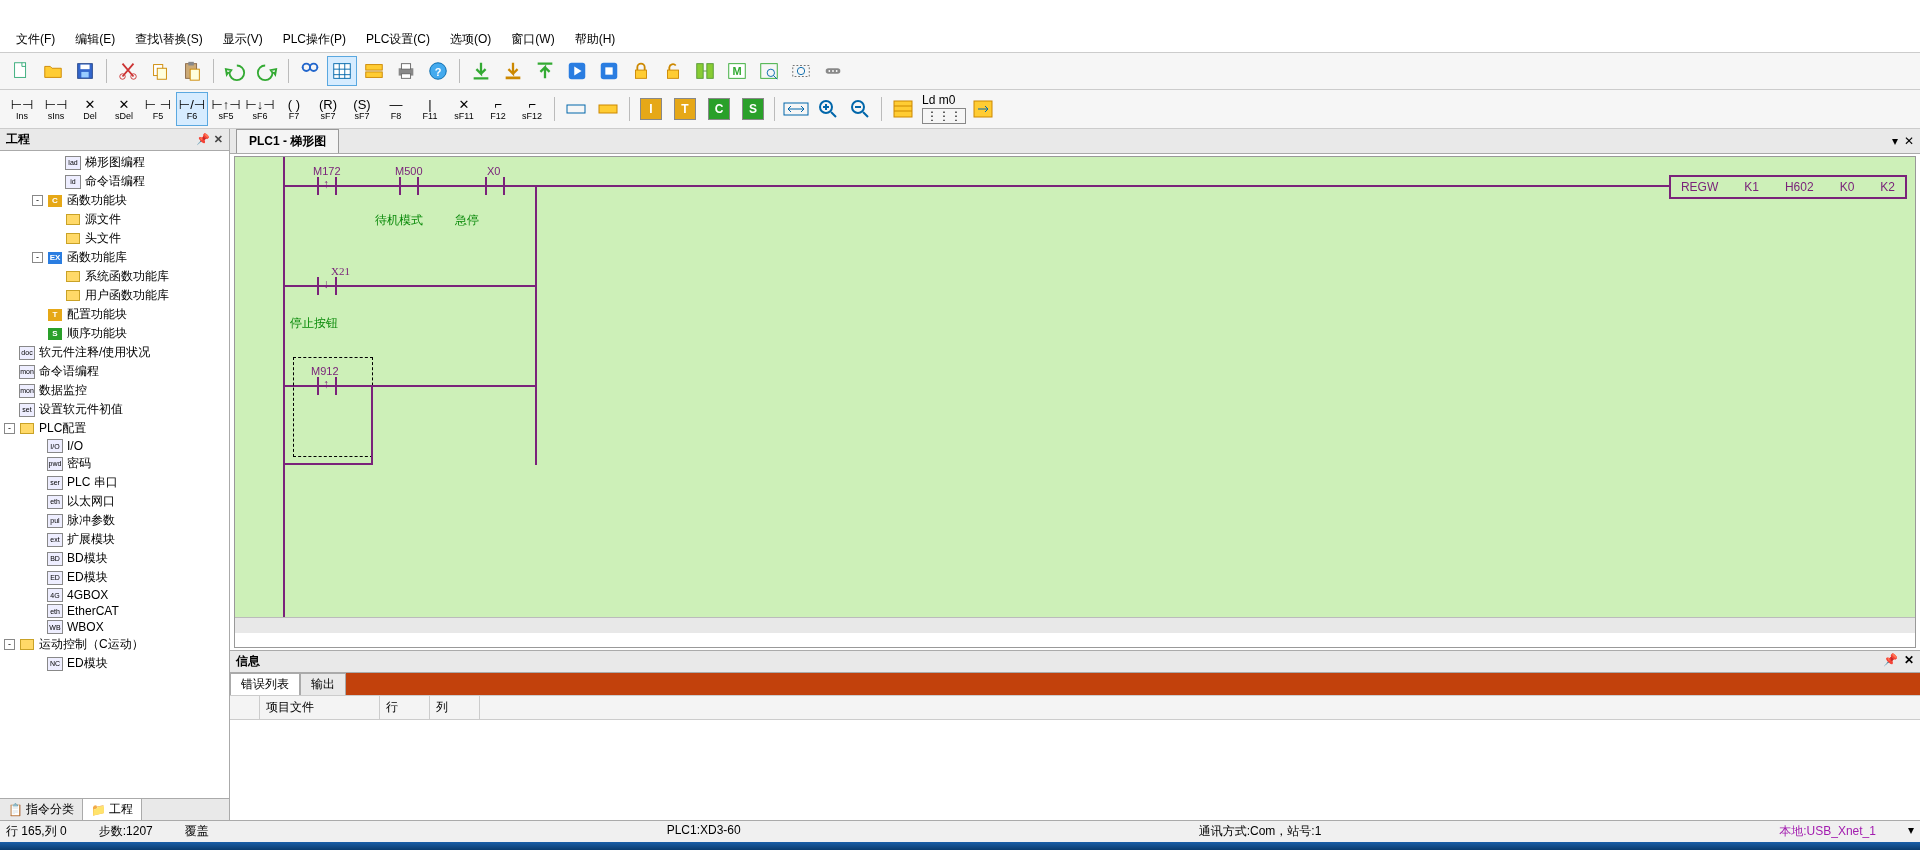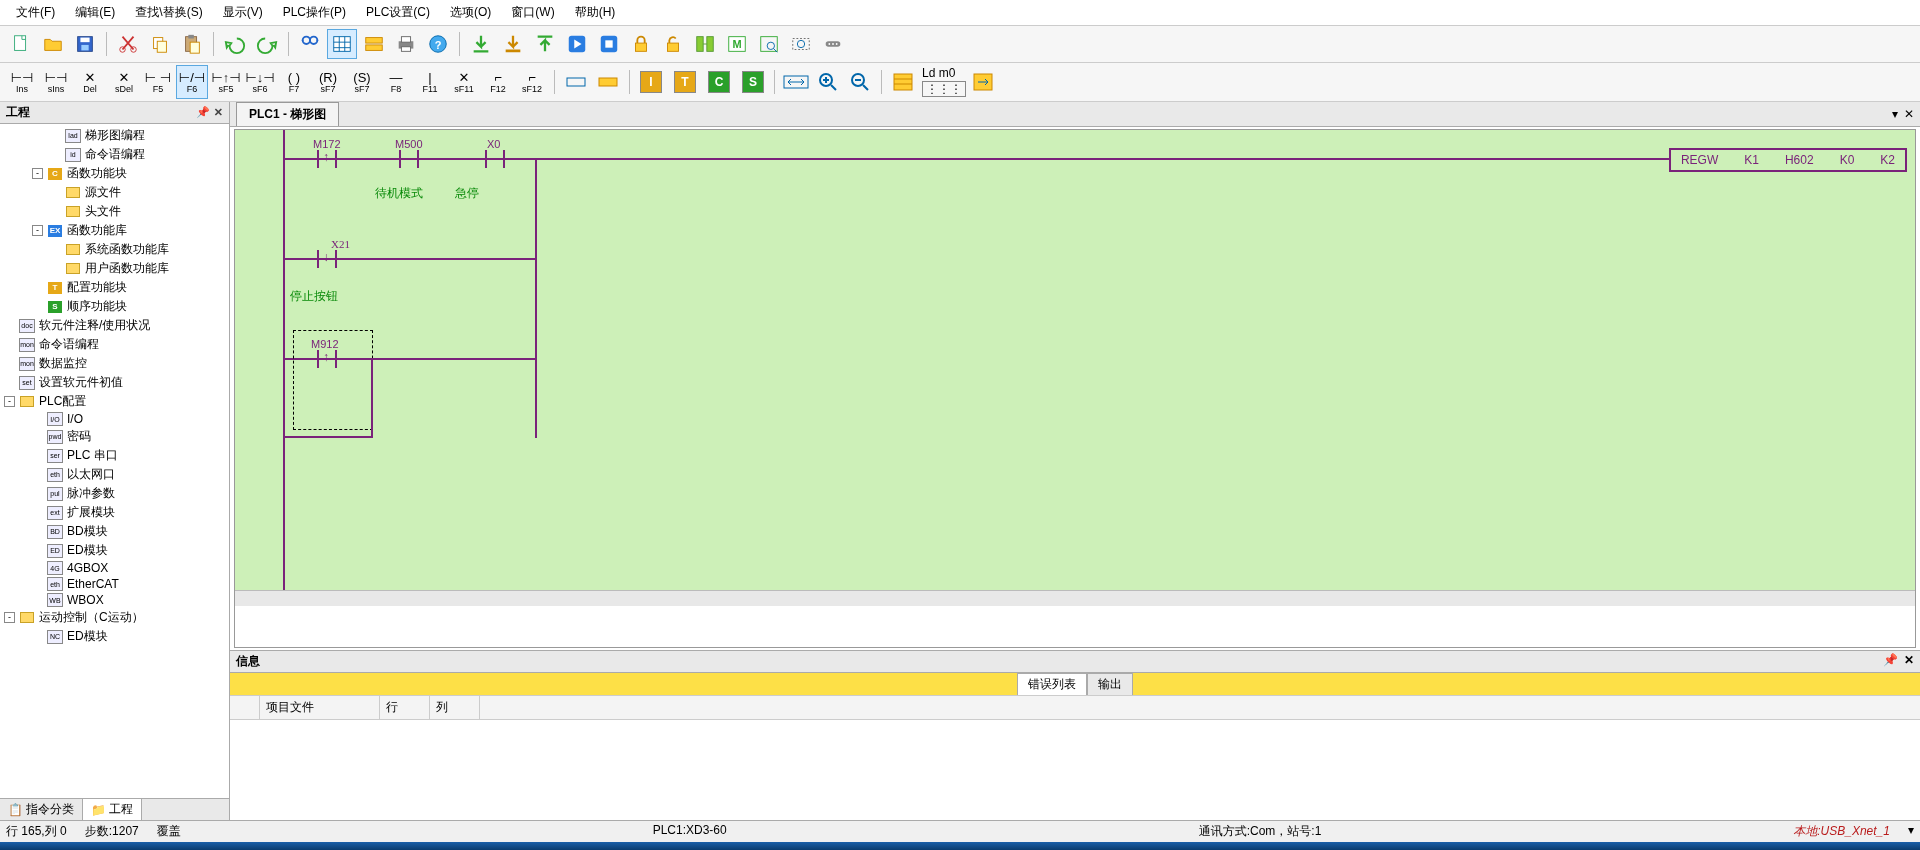--- a/index.html
+++ b/index.html
@@ -1,18 +1,18 @@
 <!DOCTYPE html>
 <html><head>
 <meta charset="utf-8">
 <style>
 * { box-sizing: border-box; margin: 0; padding: 0; font-family: "Microsoft YaHei", SimSun, sans-serif; font-size: 12px; }
 body { background: #fff; width: 1920px; height: 850px; overflow: hidden; display: flex; flex-direction: column; }
 .menubar { display: flex; background: #fff; border-bottom: 1px solid #ccc; padding: 2px 6px; }
-.menubar .menu-item { padding: 2px 10px; cursor: default; }
+.menubar .menu-item { padding: 2px 10px; cursor: default; margin-top: 27px; }
 .toolbar-row { display: flex; background: #f6f6f6; border-bottom: 1px solid #ccc; padding: 3px 6px; align-items: center; gap: 2px; flex-wrap: wrap; }
 .tb-btn { width: 30px; height: 30px; display: flex; align-items: center; justify-content: center; border: 1px solid transparent; cursor: default; }
 .tb-btn.active { background: #d6ecff; border: 1px solid #5aa8e0; }
 .tb-sep { width: 1px; height: 24px; background: #bbb; margin: 0 4px; }
 .tb-btn svg { width: 22px; height: 22px; }
 .toolbar-row2 { display: flex; background: #f6f6f6; border-bottom: 1px solid #ccc; padding: 2px 6px; align-items: center; gap: 2px; }
 .fn-btn { display: flex; flex-direction: column; align-items: center; justify-content: center; width: 32px; height: 34px; border: 1px solid transparent; cursor: default; font-size: 10px; }
 .fn-btn.active { background: #d6ecff; border: 1px solid #5aa8e0; }
 .fn-btn .sym { font-size: 13px; line-height: 1; }
 .fn-btn .lbl { font-size: 9px; }
@@ -48,29 +48,29 @@
 .lad-contact::before, .lad-contact::after { content: ""; position: absolute; width: 2px; height: 18px; background: #7a237a; }
 .lad-contact::before { left: 4px; }
 .lad-contact::after { right: 4px; }
 .lad-label { position: absolute; font-size: 11px; color: #7a237a; white-space: nowrap; }
 .lad-comment { position: absolute; font-size: 12px; color: #0a8a0a; }
 .lad-output-box { position: absolute; border: 2px solid #7a237a; background: #cdf0b8; font-size: 11px; color: #7a237a; display: flex; align-items: center; padding: 0 10px; gap: 26px; }
 .dashed-sel { position: absolute; border: 1px dashed #000; }
 .arrow-up { position: absolute; font-size: 12px; color: #7a237a; }
 .info-panel { height: 170px; border-top: 1px solid #aaa; display: flex; flex-direction: column; }
 .info-header { background: #e9e9e9; padding: 2px 6px; display: flex; justify-content: space-between; border-bottom: 1px solid #aaa; font-weight: bold; }
-.info-tabs { display: flex; background: #fde047; justify-content: center; }
+.info-tabs { display: flex; background: #c2410c; }
 .info-tab { padding: 2px 10px; border: 1px solid #aaa; border-bottom: none; background: #fff; cursor: default; }
 .info-tab.inactive { background: #e9e9e9; }
 .info-table-head { display: flex; background: #f4f4f4; border-bottom: 1px solid #ccc; border-top: 1px solid #ccc; }
 .info-table-head div { padding: 3px 6px; border-right: 1px solid #ccc; }
 .info-body { flex: 1; background: #fff; }
-.statusbar { display: flex; background: #f0f0f0; border-top: 1px solid #aaa; padding: 2px 6px; font-size: 11px; gap: 18px; }
+.statusbar { display: flex; background: #f0f0f0; border-top: 1px solid #aaa; padding: 2px 6px; font-size: 11px; gap: 32px; }
 .statusbar .fill { flex: 1; }
-.statusbar .right { color: #b91c1c; font-style: italic; }
+.statusbar .right { color: #a21caf; }
 .taskbar { height: 8px; background: linear-gradient(#1a5fa8,#0b3c6e); }
 .hscroll { height: 16px; background: #e8e8e8; border-top: 1px solid #bbb; }
 </style>
 </head>
 <body>
 
 <div class="menubar">
   <div class="menu-item">文件(F)</div>
   <div class="menu-item">编辑(E)</div>
   <div class="menu-item">查找\替换(S)</div>

